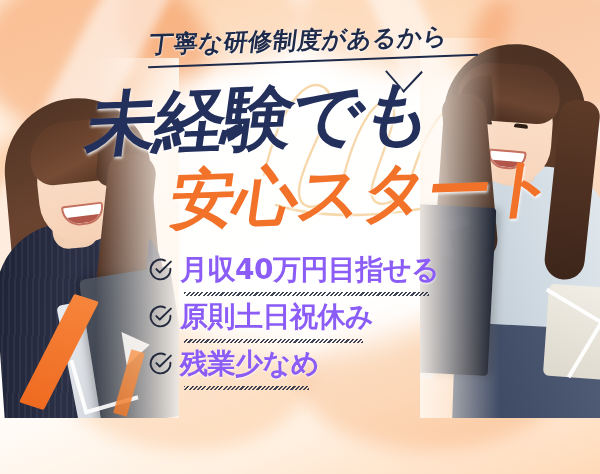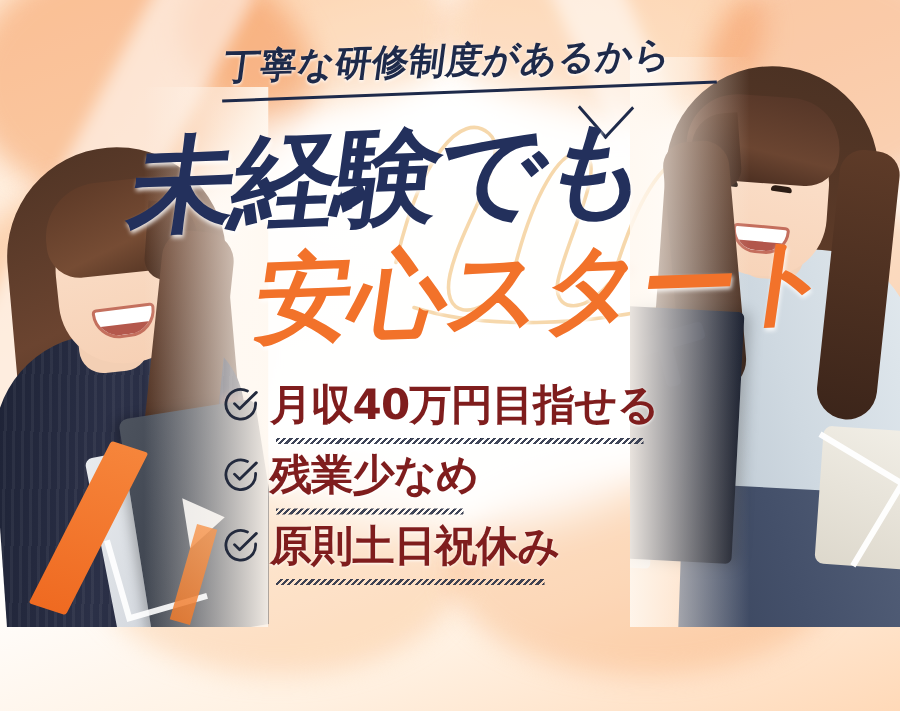--- a/index.html
+++ b/index.html
@@ -290,21 +290,21 @@
   }
 
   
   .bullets{position:absolute;left:148px;top:246px;width:330px;}
   .bullet{display:flex;align-items:center;height:47px;}
   .chk{flex:0 0 auto;width:25px;height:25px;margin-right:7px;}
   .chk svg{display:block;}
   .bullet-txt{
     position:relative;
     font-family:"DejaVu Sans","Liberation Sans",sans-serif;
-    font-size:28px;font-weight:700;color:#7f1d1d;
+    font-size:28px;font-weight:700;color:#8b5cf6;
     letter-spacing:-.5px;white-space:nowrap;
     text-shadow:0 1px 2px rgba(255,255,255,.85);
     text-align:center;
   }
   .bullet-txt:after{
     content:"";position:absolute;left:4px;right:10px;bottom:-7px;height:4px;
     background-image:repeating-linear-gradient(
       -45deg,#2a3146 0 1.5px,transparent 1.5px 3px);
     opacity:.9;
   }
@@ -434,29 +434,29 @@
       <span class="bullet-txt">月収40万円目指せる</span>
     </div>
 
     <div class="bullet">
       <span class="chk">
         <svg width="25" height="25" viewBox="0 0 24 24" fill="none" stroke="#232a3d" stroke-width="1.8" stroke-linecap="round" stroke-linejoin="round">
           <path d="M21.5 11.2V12a9.5 9.5 0 1 1-5.2-8.5"></path>
           <path d="M8 11.6l3.3 3.3L22 4.4"></path>
         </svg>
       </span>
-      <span class="bullet-txt">残業少なめ</span>
+      <span class="bullet-txt">原則土日祝休み</span>
     </div>
 
     <div class="bullet">
       <span class="chk">
         <svg width="25" height="25" viewBox="0 0 24 24" fill="none" stroke="#232a3d" stroke-width="1.8" stroke-linecap="round" stroke-linejoin="round">
           <path d="M21.5 11.2V12a9.5 9.5 0 1 1-5.2-8.5"></path>
           <path d="M8 11.6l3.3 3.3L22 4.4"></path>
         </svg>
       </span>
-      <span class="bullet-txt">原則土日祝休み</span>
+      <span class="bullet-txt">残業少なめ</span>
     </div>
 
   </div>
 
 
 </div>
 
 </body></html>

